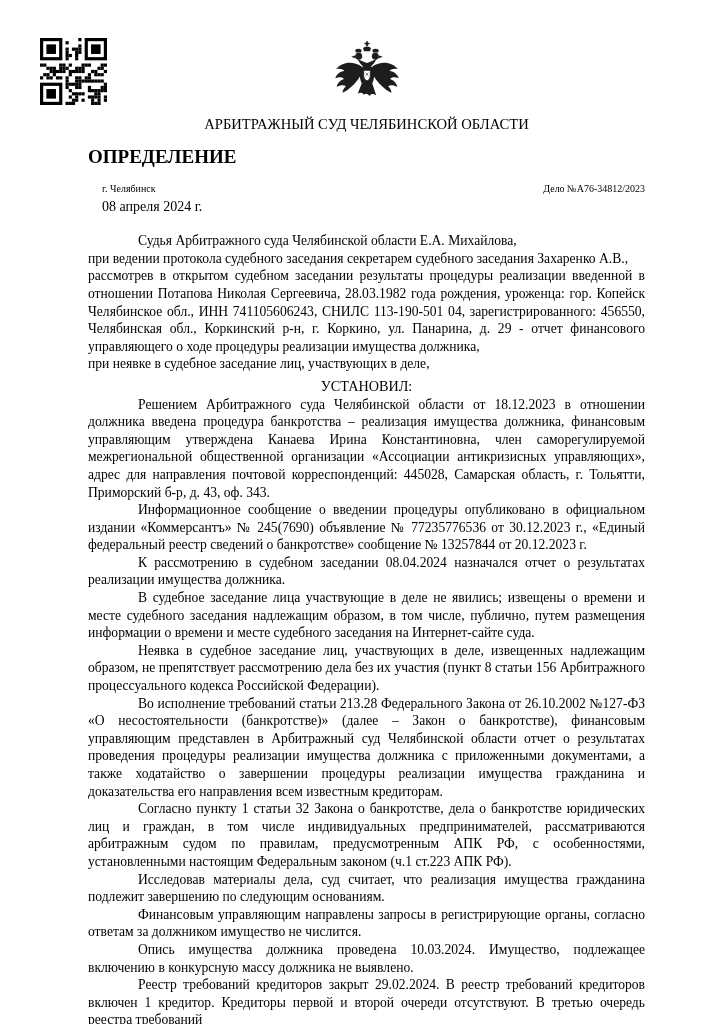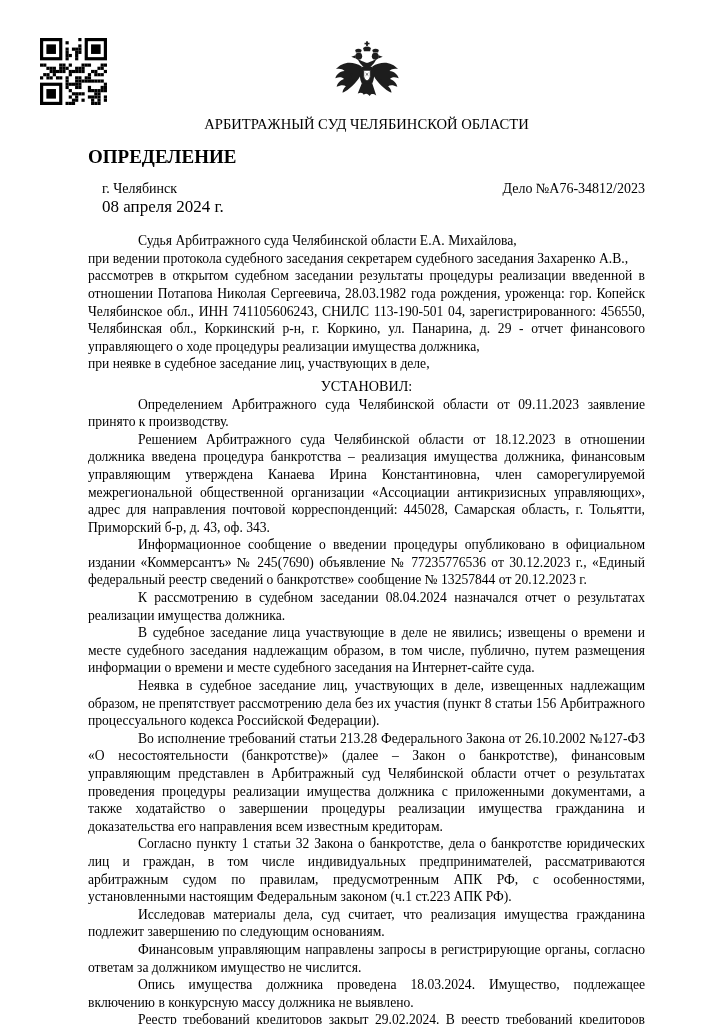--- a/index.html
+++ b/index.html
@@ -23,24 +23,24 @@
   .court-name{
     margin-top:10px;text-align:center;font-weight:normal;
     font-size:14.6px;line-height:17px;
   }
   .doc-type{
     margin-top:15px;text-align:left;font-weight:bold;
     font-size:19px;line-height:17px;
   }
   .meta-row{
     margin-top:15px;display:flex;justify-content:space-between;
+    font-size:10px;line-height:17.6px;padding-left:14px;
+  }
+  .date-line{
     font-size:14px;line-height:17.6px;padding-left:14px;
-  }
-  .date-line{
-    font-size:17px;line-height:17.6px;padding-left:14px;
   }
   .intro{margin-top:17px;}
   .para{
     margin:0;font-size:13.6px;line-height:17.6px;
     text-align:justify;text-indent:0;
   }
   .para.indent{text-indent:50px;}
   .ruling-heading{
     margin:5px 0 0 0;text-align:center;font-weight:normal;
     font-size:14.2px;line-height:17.6px;
@@ -233,28 +233,27 @@
     <div class="intro">
         <p class="para" style="text-indent: 50px;">Судья Арбитражного суда Челябинской области Е.А. Михайлова,</p>
         <p class="para" style="text-indent: 0px;">при ведении протокола судебного заседания секретарем судебного заседания Захаренко А.В.,</p>
         <p class="para" style="text-indent: 0px;">рассмотрев в открытом судебном заседании результаты процедуры реализации введенной в отношении Потапова Николая Сергеевича, 28.03.1982 года рождения, уроженца: гор. Копейск Челябинское обл., ИНН 741105606243, СНИЛС 113-190-501 04, зарегистрированного: 456550, Челябинская обл., Коркинский р-н, г. Коркино, ул. Панарина, д. 29 -  отчет финансового управляющего о ходе процедуры реализации  имущества  должника,</p>
         <p class="para" style="text-indent: 0px;">при неявке в судебное заседание лиц, участвующих в деле,</p>
       </div>
 
     <p class="ruling-heading">УСТАНОВИЛ:</p>
 
     <div>
-        <p class="para indent">Определением Арбитражного суда Челябинской области от 09.11.2023 заявление принято к производству.</p>
         <p class="para indent">Решением Арбитражного суда Челябинской области от 18.12.2023 в отношении должника введена процедура банкротства – реализация имущества должника, финансовым управляющим утверждена Канаева Ирина Константиновна, член саморегулируемой межрегиональной общественной организации «Ассоциации антикризисных управляющих», адрес для направления почтовой корреспонденций: 445028, Самарская область, г. Тольятти, Приморский б-р, д. 43, оф. 343.</p>
         <p class="para indent">Информационное сообщение о введении процедуры опубликовано в официальном издании «Коммерсантъ» № 245(7690) объявление № 77235776536 от 30.12.2023 г., «Единый федеральный реестр сведений о банкротстве» сообщение № 13257844 от 20.12.2023 г.</p>
         <p class="para indent">К рассмотрению в судебном заседании 08.04.2024 назначался отчет о результатах реализации имущества должника.</p>
         <p class="para indent">В судебное заседание лица участвующие в деле не явились; извещены о времени и месте судебного заседания надлежащим образом, в том числе, публично, путем размещения информации о времени и месте судебного заседания на Интернет-сайте суда.</p>
         <p class="para indent">Неявка в судебное заседание лиц, участвующих в деле, извещенных надлежащим образом, не препятствует рассмотрению дела без их участия (пункт 8 статьи 156 Арбитражного процессуального кодекса  Российской Федерации).</p>
         <p class="para indent">Во исполнение требований статьи 213.28 Федерального Закона от 26.10.2002 №127-ФЗ «О несостоятельности (банкротстве)» (далее – Закон о банкротстве), финансовым управляющим представлен в Арбитражный суд Челябинской области отчет о результатах проведения процедуры реализации имущества должника с приложенными документами, а также ходатайство о завершении процедуры реализации имущества гражданина и доказательства его направления всем известным кредиторам.</p>
         <p class="para indent">Согласно пункту 1 статьи 32 Закона о банкротстве, дела о банкротстве юридических лиц и граждан, в том числе индивидуальных предпринимателей, рассматриваются арбитражным судом по правилам, предусмотренным АПК РФ, с особенностями, установленными настоящим Федеральным законом (ч.1 ст.223 АПК РФ).</p>
         <p class="para indent">Исследовав материалы дела, суд считает, что реализация имущества гражданина подлежит завершению по следующим основаниям.</p>
         <p class="para indent">Финансовым управляющим направлены запросы в регистрирующие органы, согласно ответам за должником имущество не числится.</p>
-        <p class="para indent">Опись имущества должника проведена 18.03.2024. Имущество, подлежащее включению в конкурсную массу должника не выявлено.</p>
+        <p class="para indent">Опись имущества должника проведена 10.03.2024. Имущество, подлежащее включению в конкурсную массу должника не выявлено.</p>
         <p class="para indent">Реестр требований кредиторов закрыт 29.02.2024. В реестр требований кредиторов включен 1 кредитор. Кредиторы первой и второй очереди отсутствуют. В третью очередь реестра требований</p>
       </div>
 
   </div>
 </div>
 
 </body></html>

